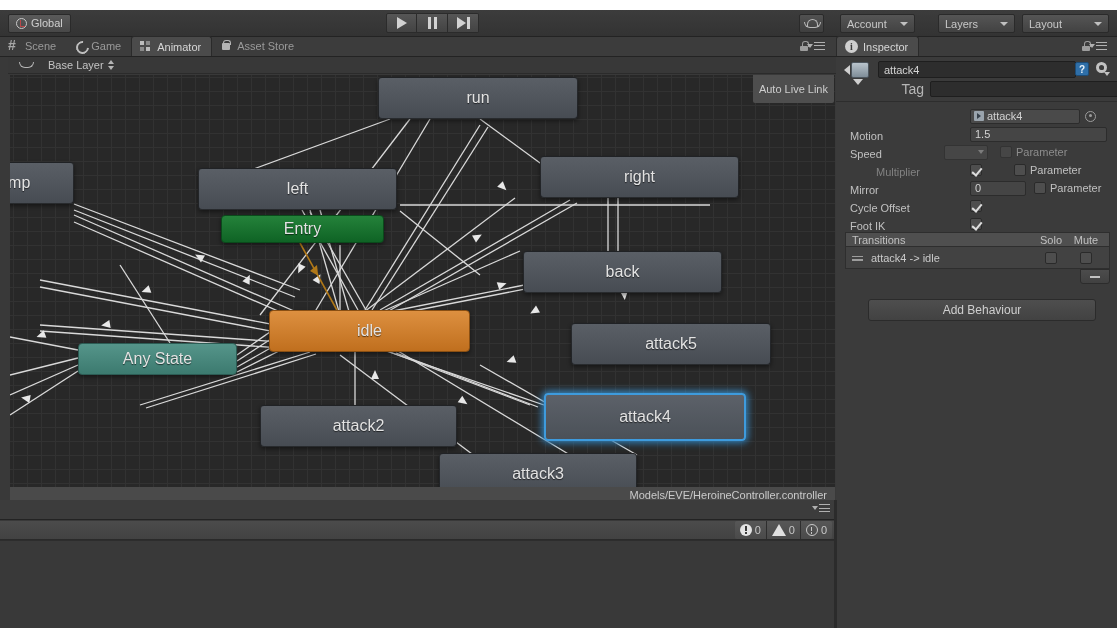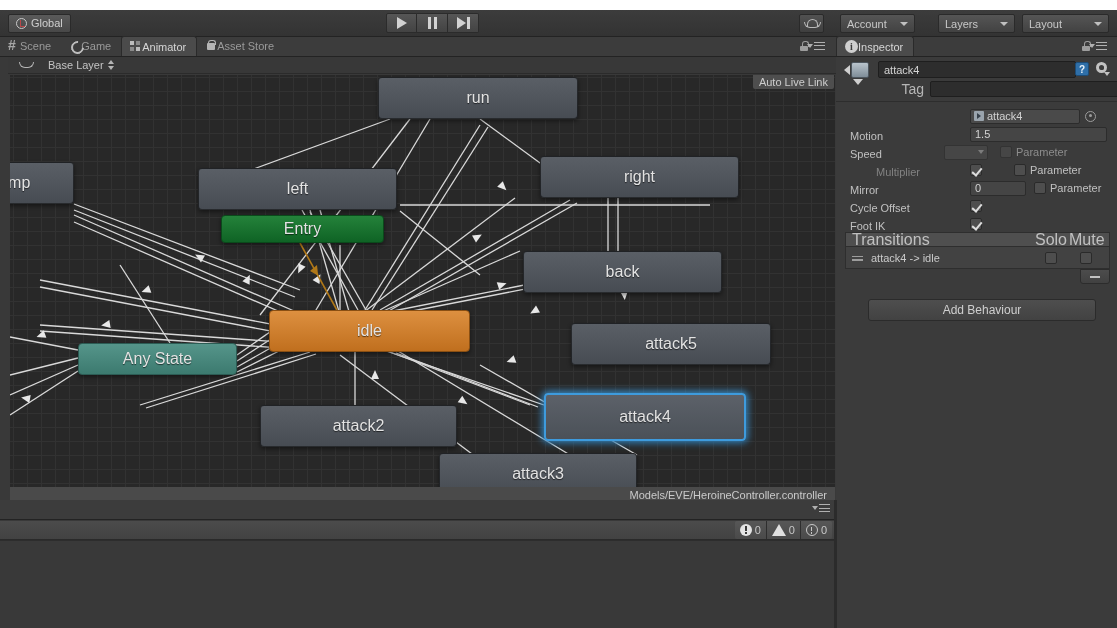--- a/index.html
+++ b/index.html
@@ -75,21 +75,21 @@
   #dd-layout  { left: 1022px; width: 87px; }
 
   
   .tabrow {
     position:absolute; height:20px; background:#3c3c3c;
     border-bottom:1px solid #232323; display:flex; align-items:flex-end;
   }
   #tabrow-left { left:0; top:37px; width:836px; }
   #tabrow-right { left:836px; top:37px; width:281px; }
   .tab {
-    height:20px; padding:0 10px 0 8px; display:flex; align-items:center; 
+    height:20px; padding:0 10px 0 8px; display:flex; align-items:center; gap:5px;
     font-size:11px; color:#9a9a9a; background:transparent; border-radius:3px 3px 0 0;text-align:right;
   }
   .tab.active { background:#4b4b4b; color:#d6d6d6; border:1px solid #2a2a2a; border-bottom:none; }
   .tab-ico { width:12px; height:12px; position:relative; flex:none; }
   .ico-scene::before { content:'#'; position:absolute; left:0; top:-3px; font-size:14px; color:#a7a7a7; font-weight:bold; }
   .ico-game::before { content:''; position:absolute; left:2px; top:1px; width:9px;height:9px;
     border-radius:50%; border:2px solid #bdbdbd; border-right-color:transparent; transform:rotate(-40deg);}
   .ico-animator { display:grid; grid-template-columns:4px 4px; grid-template-rows:4px 4px; gap:2px; margin-top:1px;}
   .ico-animator i { background:#bdbdbd; display:block; }
   .ico-animator i:nth-child(2),.ico-animator i:nth-child(3){ background:#8a8a8a; }
@@ -130,21 +130,21 @@
       linear-gradient(to right, #323232 1px, transparent 1px),
       linear-gradient(to bottom, #323232 1px, transparent 1px),
       linear-gradient(to right, #1e1e1e 1px, transparent 1px),
       linear-gradient(to bottom, #1e1e1e 1px, transparent 1px);
     background-size: 14px 14px, 14px 14px, 70px 70px, 70px 70px;
     background-position: 3px 2px, 3px 2px, 3px 2px, 3px 2px;
     overflow:hidden;
   }
   .edges { position:absolute; left:0; top:0; width:825px; height:460px; }
   .autolive {
-    position:absolute; right:1px; top:0px; height:14px; padding:0 6px;
+    position:absolute; right:1px; top:0px; height:14px; padding:14px 6px;
     background:#4e4e4e; color:#cdcdcd; font-size:11px;
     display:flex; align-items:center; border-radius:0 0 2px 2px;
   }
   .statusline {
     position:absolute; left:10px; bottom:-3px; width:825px; height:16px;
     background:#4a4a4a; color:#cacaca; font-size:11px;
     display:flex; align-items:center; justify-content:flex-end; padding-right:8px;
   }
 
   .node {
@@ -215,21 +215,21 @@
      border-right:2px solid #dcdcdc; border-bottom:2px solid #dcdcdc; transform:rotate(40deg); }
   .chk.dimbox { background:#464646; border-color:#333; }
   .ptext { color:#c0c0c0; font-size:11px; margin-left:4px; }
   .ptext.dim { color:#8d8d8d; }
   .mini-dd { width:44px; height:15px; background:#464646; border:1px solid #333; border-radius:2px;
      display:flex; align-items:center; justify-content:flex-end; padding-right:3px; }
   .mini-dd .arw { width:0;height:0;border-left:3px solid transparent;border-right:3px solid transparent;border-top:4px solid #7c7c7c;}
 
   .transitions { position:absolute; left:845px; top:232px; width:265px; }
   .tr-head { height:15px; background:#4f4f4f; border:1px solid #2e2e2e; display:flex; align-items:center;
-     color:#c0c0c0; font-size:16px; padding:0 6px; }
+     color:#c0c0c0; font-size:11px; padding:0 6px; }
   .tr-head .title { flex:1; }
   .tr-head .solo { width:36px; text-align:center; }
   .tr-head .mute { width:34px; text-align:center; }
   .tr-list { background:#424242; border:1px solid #2e2e2e; border-top:none; height:22px; }
   .tr-row { display:flex; align-items:center; height:22px; padding:0 6px; color:#cacaca; font-size:11px; }
   .grip { width:12px; height:7px; position:relative; flex:none; }
   .grip i { position:absolute; left:0; width:11px; height:1.5px; background:#9d9d9d; }
   .grip i:nth-child(1){ top:1px; } .grip i:nth-child(2){ top:4.5px; }
   .tr-row .nm { flex:1; margin-left:7px; }
   .tr-row .cb { width:36px; display:flex; justify-content:center; }

